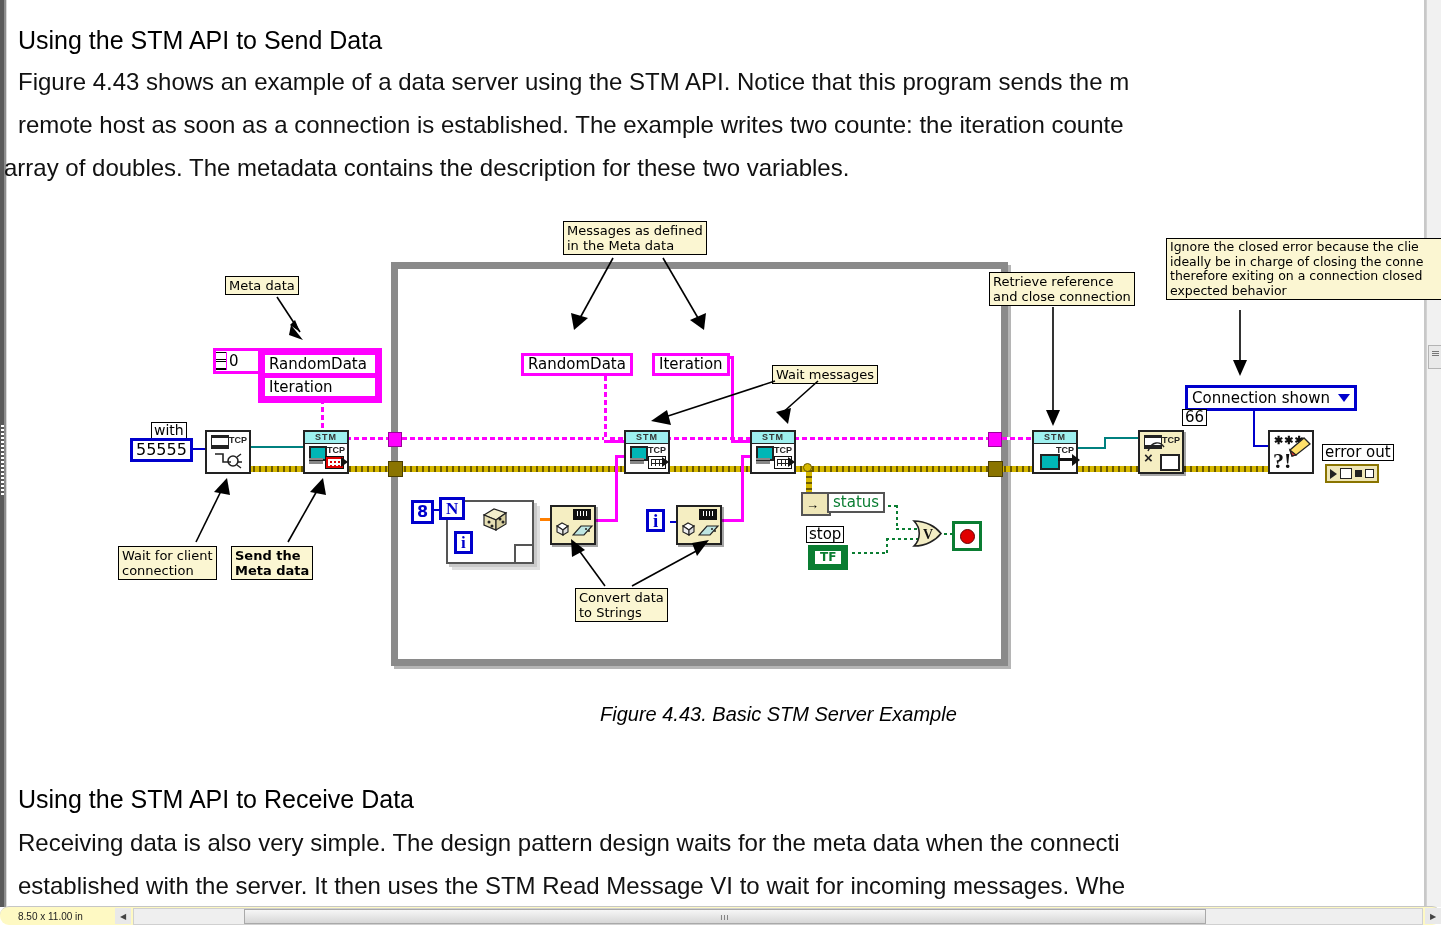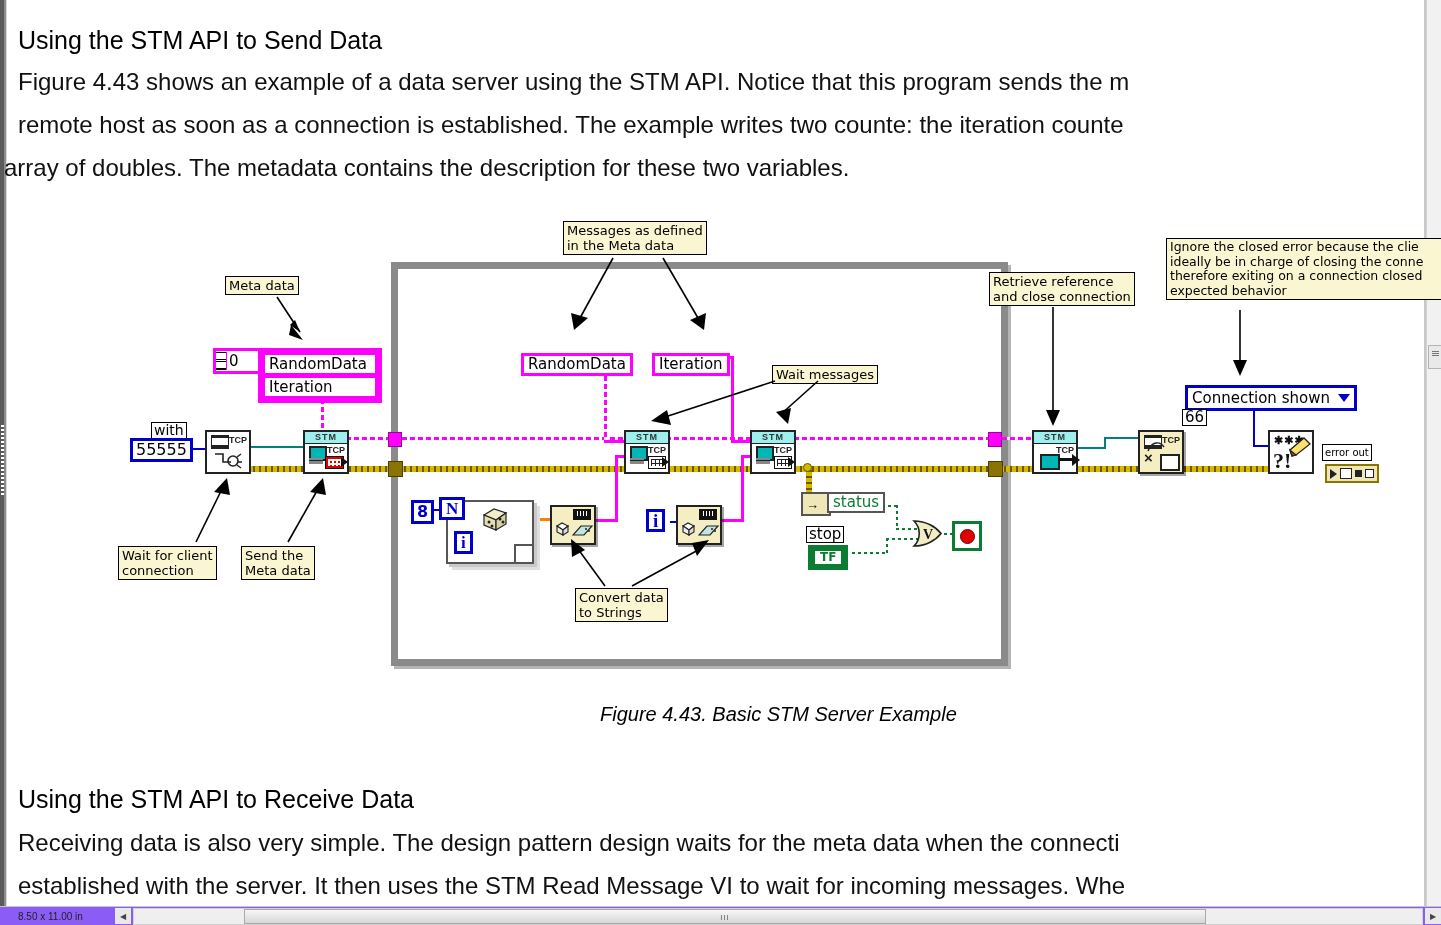--- a/index.html
+++ b/index.html
@@ -17,21 +17,21 @@
     background:repeating-linear-gradient(to bottom,#ffffff 0px,#ffffff 2px,transparent 2px,transparent 4px);}
   .doc-page{position:absolute;left:7px;top:0;width:1420px;height:907px;background:#ffffff;}
   .right-scroll{position:absolute;right:0;top:0;width:14px;height:907px;background:#f1f1f1;border-left:1px solid #d2d2d2;}
   .right-scroll-thumb{position:absolute;left:1px;top:345px;width:12px;height:22px;background:#e9e9e9;border:1px solid #b4b4b4;}
   .right-scroll-thumb i{display:block;margin:5px auto 0;width:7px;height:5px;
     background:repeating-linear-gradient(to bottom,#777 0px,#777 1px,transparent 1px,transparent 2px);}
   .page-edge-shadow{position:absolute;right:14px;top:0;width:3px;height:907px;background:#c8c8c8;}
 
   
   .statusbar{position:absolute;left:0;bottom:0;width:1441px;height:18px;
-    background:#8b5cf6;border-top:1px solid #c6c6c6;display:flex;align-items:center;}
+    background:#fef9c3;border-top:1px solid #c6c6c6;display:flex;align-items:center;border-radius:9px;}
   .statusbar .dims{font-size:10px;color:#222;margin-left:18px;white-space:nowrap;}
   .hscroll{position:absolute;left:115px;bottom:0;right:0;height:18px;display:flex;align-items:center;}
   .hs-arrow{width:16px;height:16px;display:flex;align-items:center;justify-content:center;
     font-size:8px;color:#444;background:#e9e9e9;}
   .hs-track{flex:1;height:15px;background:#efefef;border:1px solid #d0d0d0;position:relative;margin:0 2px;}
   .hs-thumb{position:absolute;left:110px;top:0;width:960px;height:13px;
     background:linear-gradient(to bottom,#f6f6f6,#d7d7d7);border:1px solid #a9a9a9;}
   .hs-grip{position:absolute;left:50%;top:3px;transform:translateX(-50%);font-size:8px;color:#666;letter-spacing:1px;}
 
   
@@ -327,21 +327,21 @@
       </div>
       <div style="position:absolute;left:3px;bottom:0px;font-size:22px;font-weight:bold;color:#111;line-height:22px;font-family:'Liberation Serif',serif;">?!</div>
     </div>
 
     <div class="enum-ctl" style="left:1185px;top:385px;">
       <span>Connection shown</span>
       <span class="tri"></span>
     </div>
     <div class="plain-lbl" style="left:1182px;top:409px;font-size:15px;">66</div>
 
-    <div class="plain-lbl" style="left:1322px;top:444px;font-size:10px;">error out</div>
+    <div class="plain-lbl" style="left:1322px;top:444px;font-size:15px;">error out</div>
     <div class="err-term" style="left:1325px;top:464px;">
       <span class="pt"></span>
       <span class="bx"></span>
       <span class="bx2"></span>
       <span class="bx3"></span>
     </div>
 
     <div class="mag-lbl" style="left:521px;top:353px;">RandomData</div>
     <div class="mag-lbl" style="left:652px;top:353px;">Iteration</div>
 
@@ -430,21 +430,21 @@
 in the Meta data</div>
     <div class="note" style="left:772px;top:365px;">Wait messages</div>
     <div class="note" style="left:989px;top:272px;">Retrieve reference
 and close connection</div>
     <div class="note sm" style="left:1166px;top:238px;width:290px;">Ignore the closed error because the clie
 ideally be in charge of closing the conne
 therefore exiting on a connection closed
 expected behavior</div>
     <div class="note" style="left:118px;top:546px;">Wait for client
 connection</div>
-    <div class="note" style="left:241px;top:546px;">Send the
+    <div class="note" style="left:231px;top:546px;font-weight:bold;">Send the
 Meta data</div>
     <div class="note" style="left:575px;top:588px;">Convert data
 to Strings</div>
 
     <svg class="arrw" style="left:0;top:0;width:1441px;height:925px;">
 
       <line x1="277" y1="297" x2="300" y2="332"></line>
       <polygon points="300,332 290,325 295,320"></polygon>
       <polygon points="303,340 291,325 289,335"></polygon>
 

